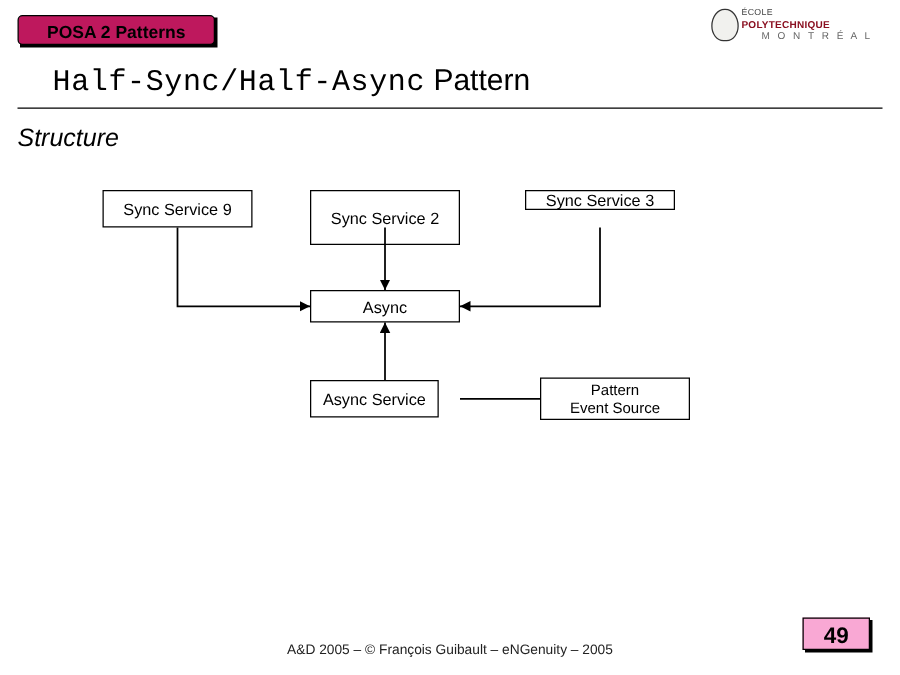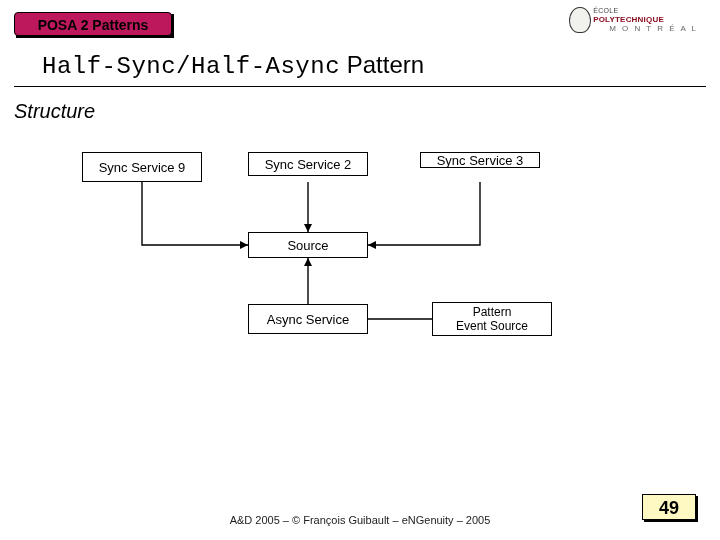--- a/index.html
+++ b/index.html
@@ -98,21 +98,21 @@
   .page-num-shadow {
     position: absolute;
     right: 22px; bottom: 18px;
     width: 54px; height: 26px;
     background: #000;
   }
   .page-num {
     position: absolute;
     right: 24px; bottom: 20px;
     width: 54px; height: 26px;
-    background: #fef9c3;
+    background: #f9a8d4;
     border: 1.5px solid #000;
     font-weight: bold;
     font-size: 18px;
     line-height: 26px;
     text-align: center;
   }
   svg.connectors {
     position: absolute;
     left: 0; top: 0;
     width: 720px; height: 540px;
@@ -135,26 +135,26 @@
 </div>
 
 <div class="title">
   <span class="mono">Half-Sync/Half-Async</span><span class="rest"> Pattern</span>
 </div>
 <div class="hr-line"></div>
 
 <div class="subhead">Structure</div>
 
 <div class="box" style="left:82px;  top:152px; width:120px; height:30px;">Sync Service 9</div>
-<div class="box" style="left:248px; top:152px; width:120px; height:24px;">Sync Service 2</div>
+<div class="box" style="left:248px; top:152px; width:120px; height:44px;">Sync Service 2</div>
 <div class="box" style="left:420px; top:152px; width:120px; height:16px;">Sync Service 3</div>
 
-<div class="box" style="left:248px; top:232px; width:120px; height:26px;">Source</div>
+<div class="box" style="left:248px; top:232px; width:120px; height:26px;">Async</div>
 
-<div class="box" style="left:248px; top:304px; width:120px; height:30px;">Async Service</div>
+<div class="box" style="left:248px; top:304px; width:103px; height:30px;">Async Service</div>
 <div class="box" style="left:432px; top:302px; width:120px; height:34px; font-size:12px; line-height:14px; white-space:pre-line;">Pattern
 Event Source</div>
 
 <svg class="connectors">
   <defs>
     <marker id="arrow" markerWidth="8" markerHeight="8" refX="6" refY="3" orient="auto">
       <path d="M0,0 L6,3 L0,6 Z" fill="#000"></path>
     </marker>
   </defs>
 

